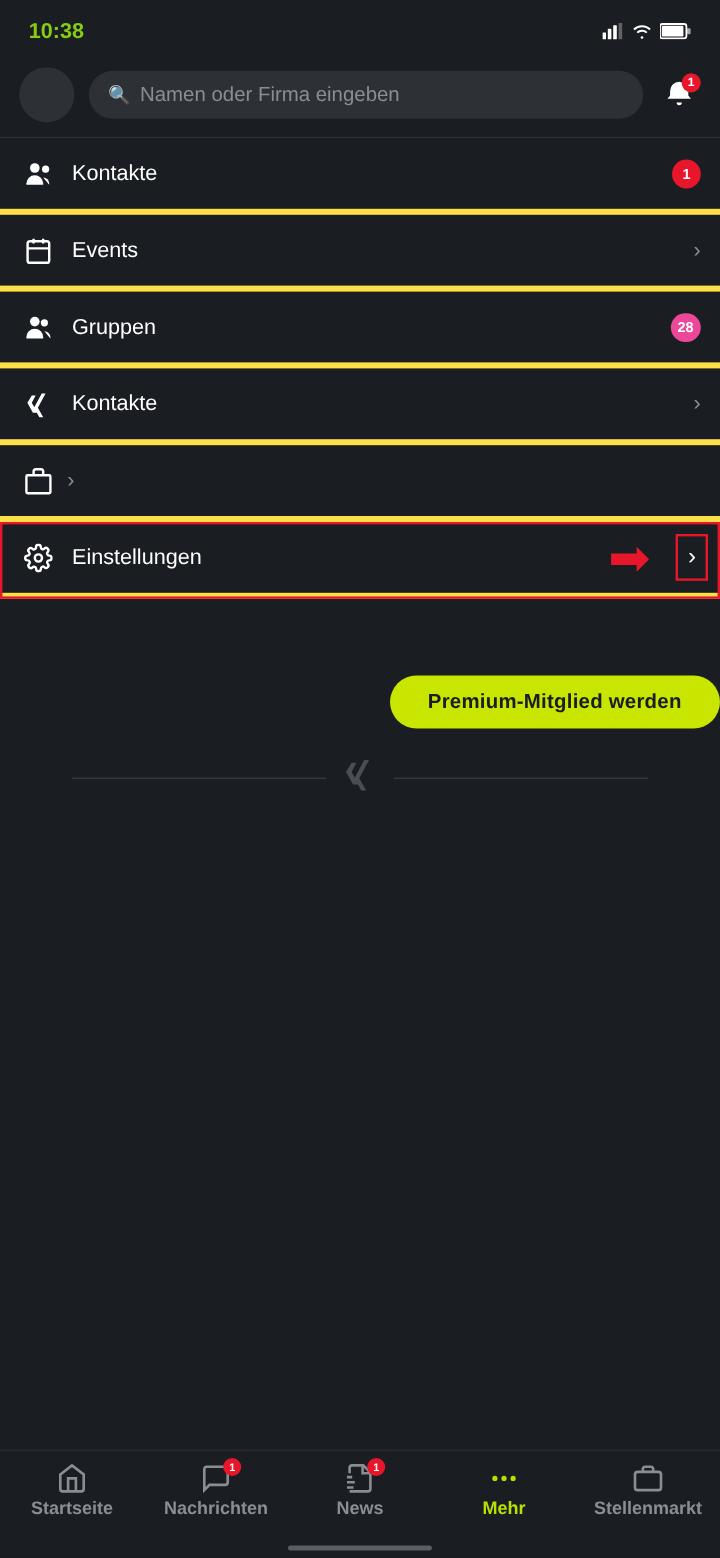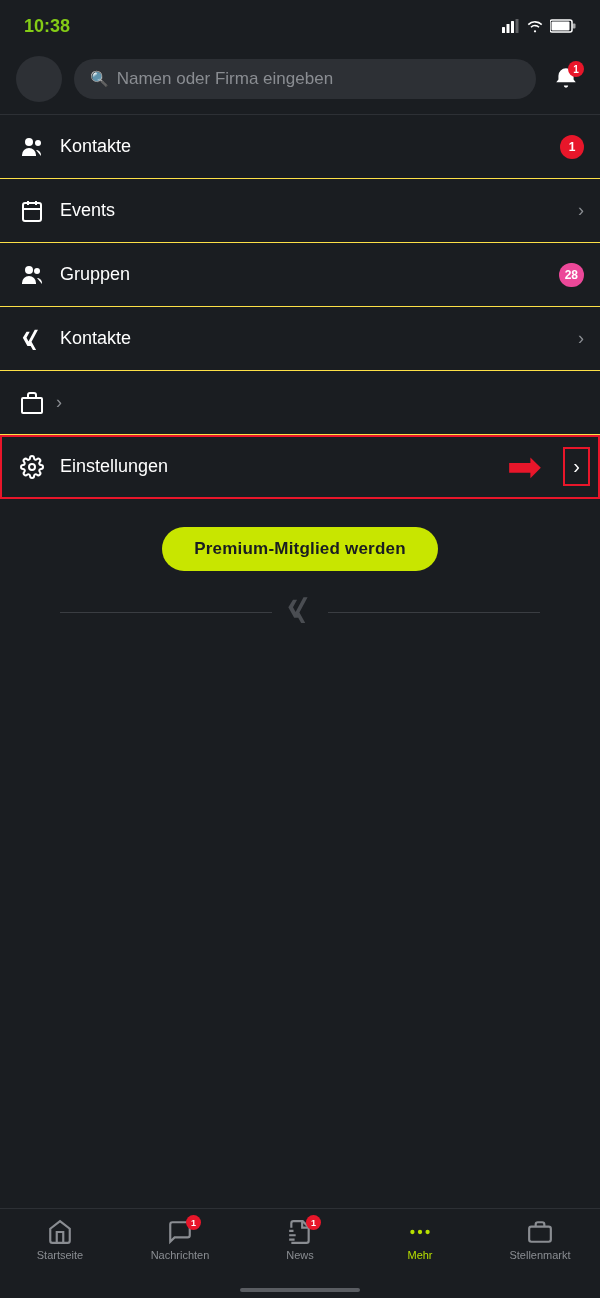--- a/index.html
+++ b/index.html
@@ -98,21 +98,21 @@
 
     
     .menu-list {
       list-style: none;
     }
     .menu-item {
       display: flex;
       align-items: center;
       padding: 0 16px;
       height: 64px;
-      border-bottom: 1px solid #fde047;
+      border-bottom: 5px solid #fde047;
       cursor: pointer;
       position: relative;
     }
     .menu-item.highlighted {
       outline: 2.5px solid #e8162a;
       outline-offset: -2px;
     }
     .menu-icon {
       font-size: 20px;
       color: #fff;
@@ -148,22 +148,23 @@
     .menu-chevron {
       color: #8a8d92;
       font-size: 18px;
       margin-left: 8px;
       font-weight: 300;
     }
 
     
     .premium-section {
       display: flex;
-      justify-content: center;
+      justify-content: flex-end;
       padding: 28px 0 24px;
+      margin-top: 36px;
     }
     .premium-btn {
       background: #c8e600;
       color: #1a1d21;
       font-size: 17px;
       font-weight: 800;
       border: none;
       border-radius: 28px;
       padding: 12px 32px;
       cursor: pointer;
@@ -217,22 +218,23 @@
       color: #8a8d92;
       position: relative;
       display: flex;
       align-items: center;
       justify-content: center;
     }
     .nav-icon.active {
       color: #b8e000;
     }
     .nav-label {
-      font-size: 11px;
+      font-size: 15px;
       color: #8a8d92;
+      font-weight: bold;
     }
     .nav-label.active {
       color: #b8e000;
     }
     .nav-badge {
       position: absolute;
       top: -4px;
       right: -8px;
       background: #e8162a;
       color: #fff;

